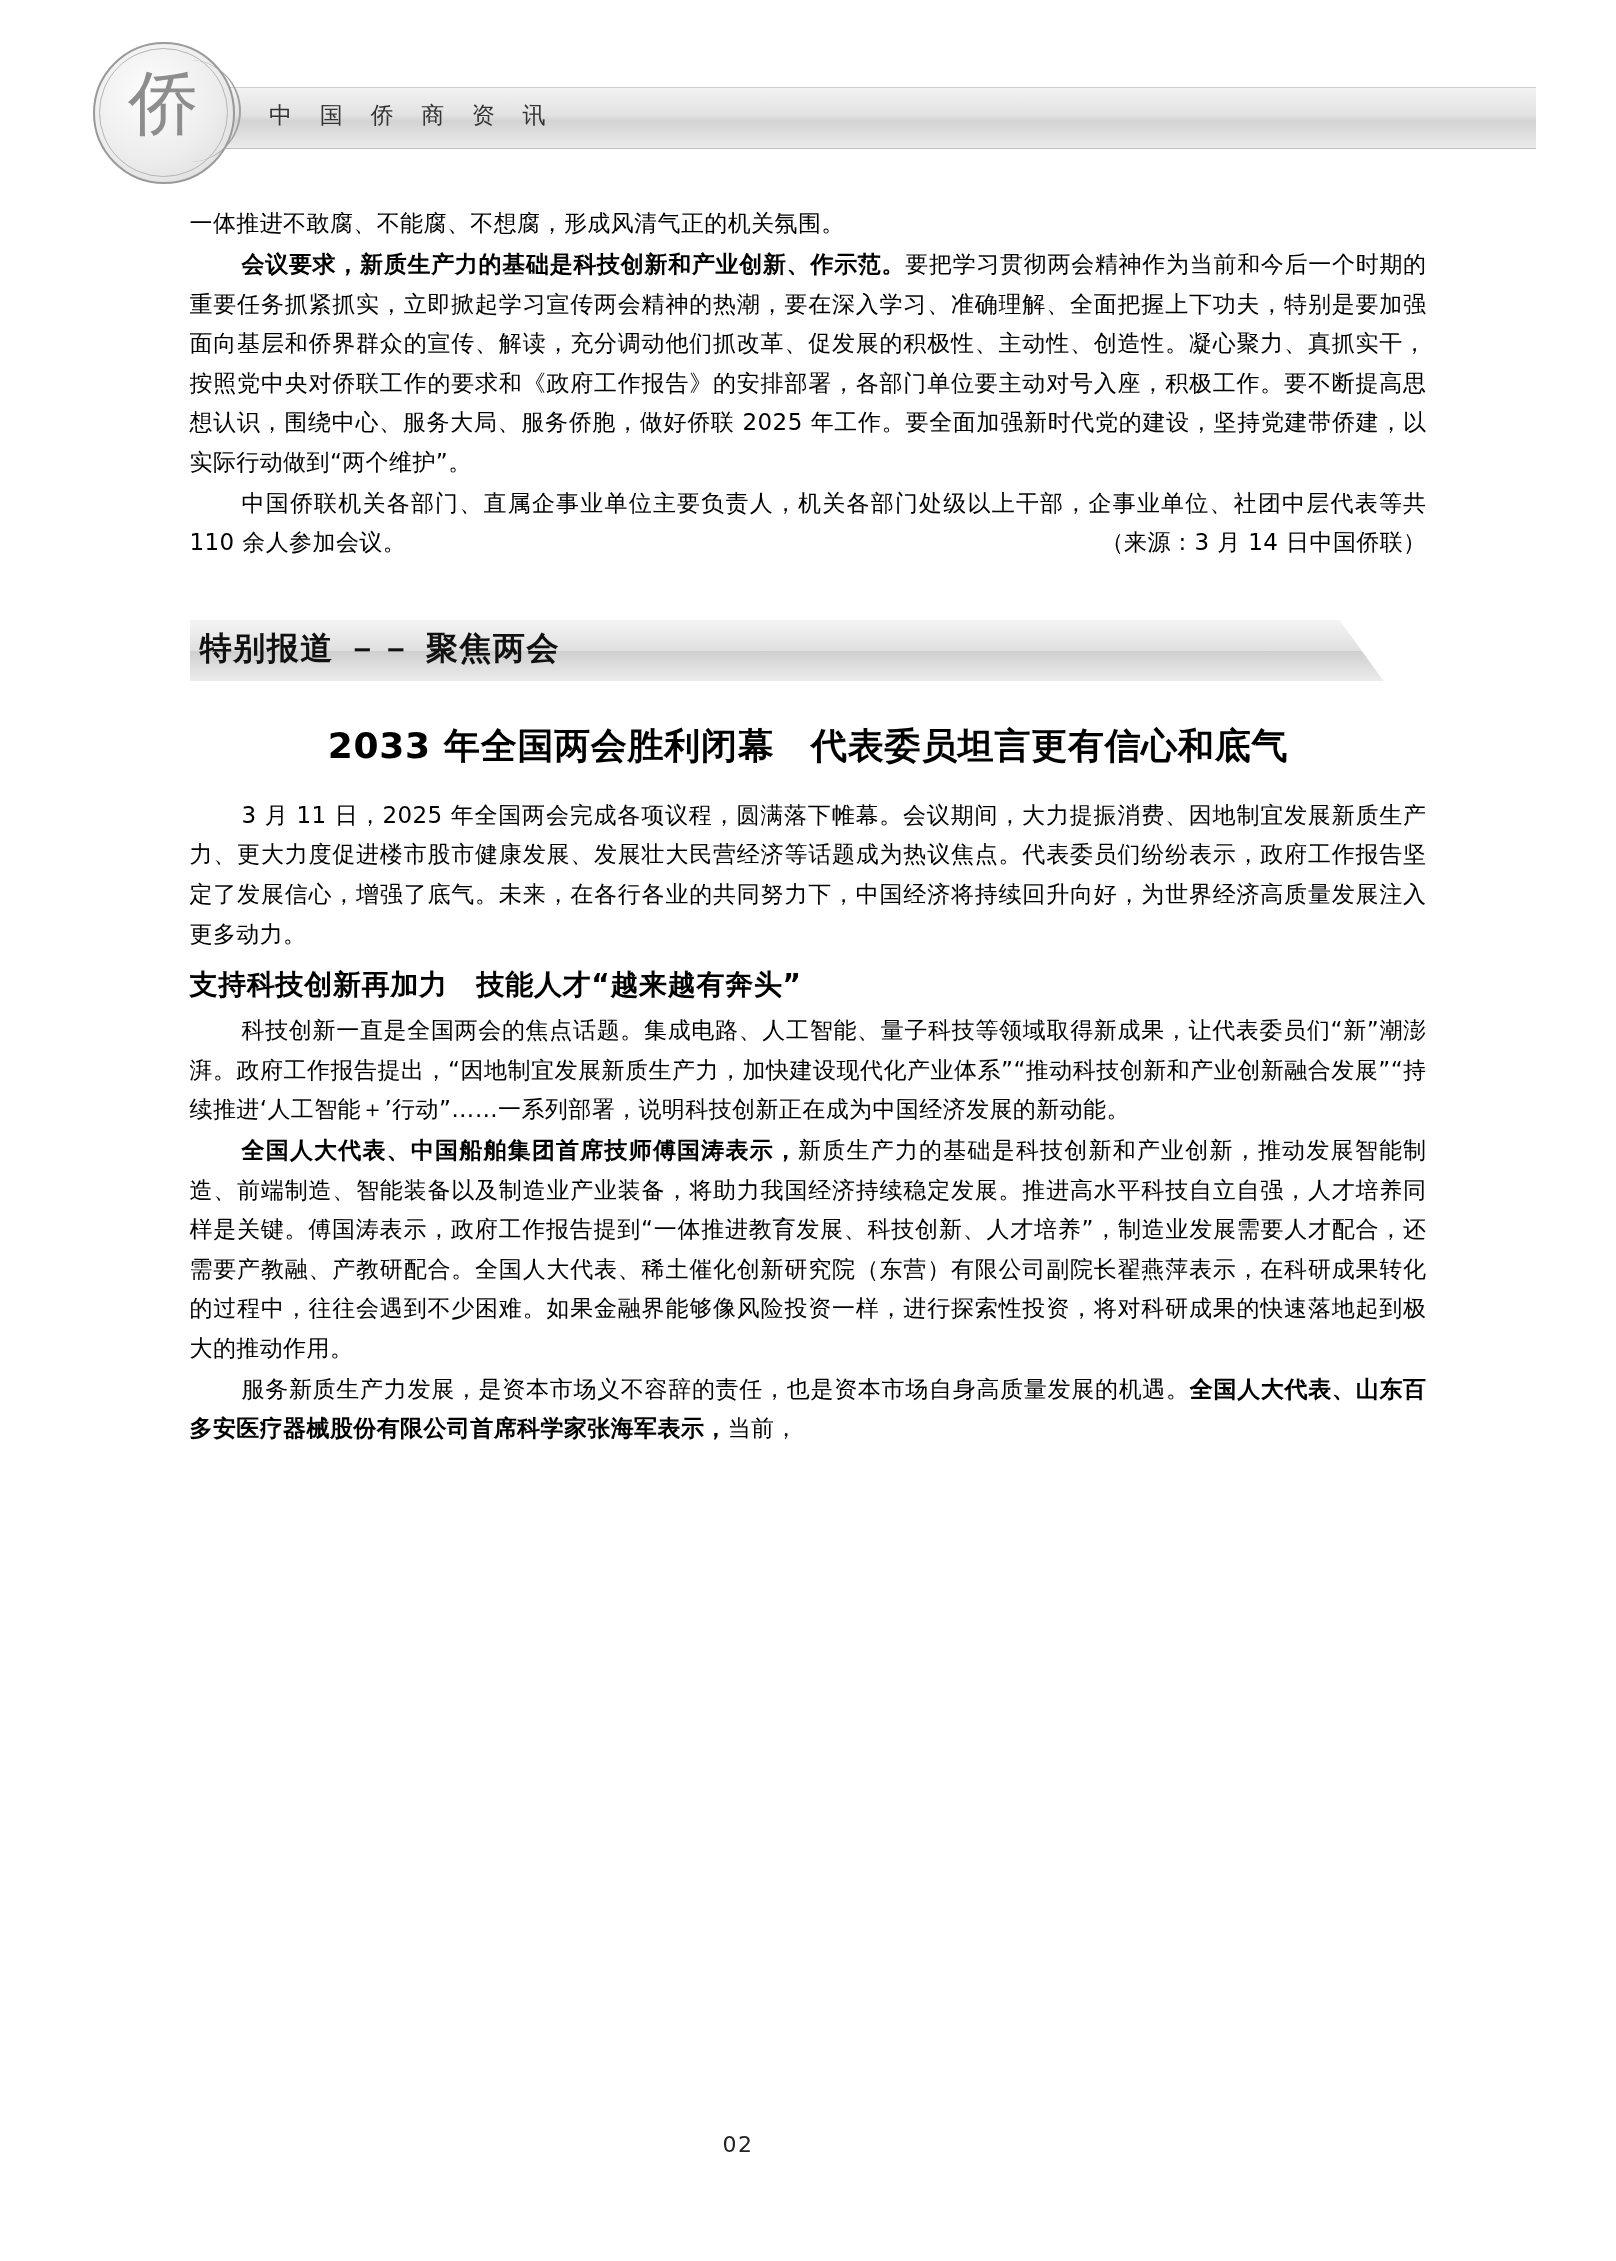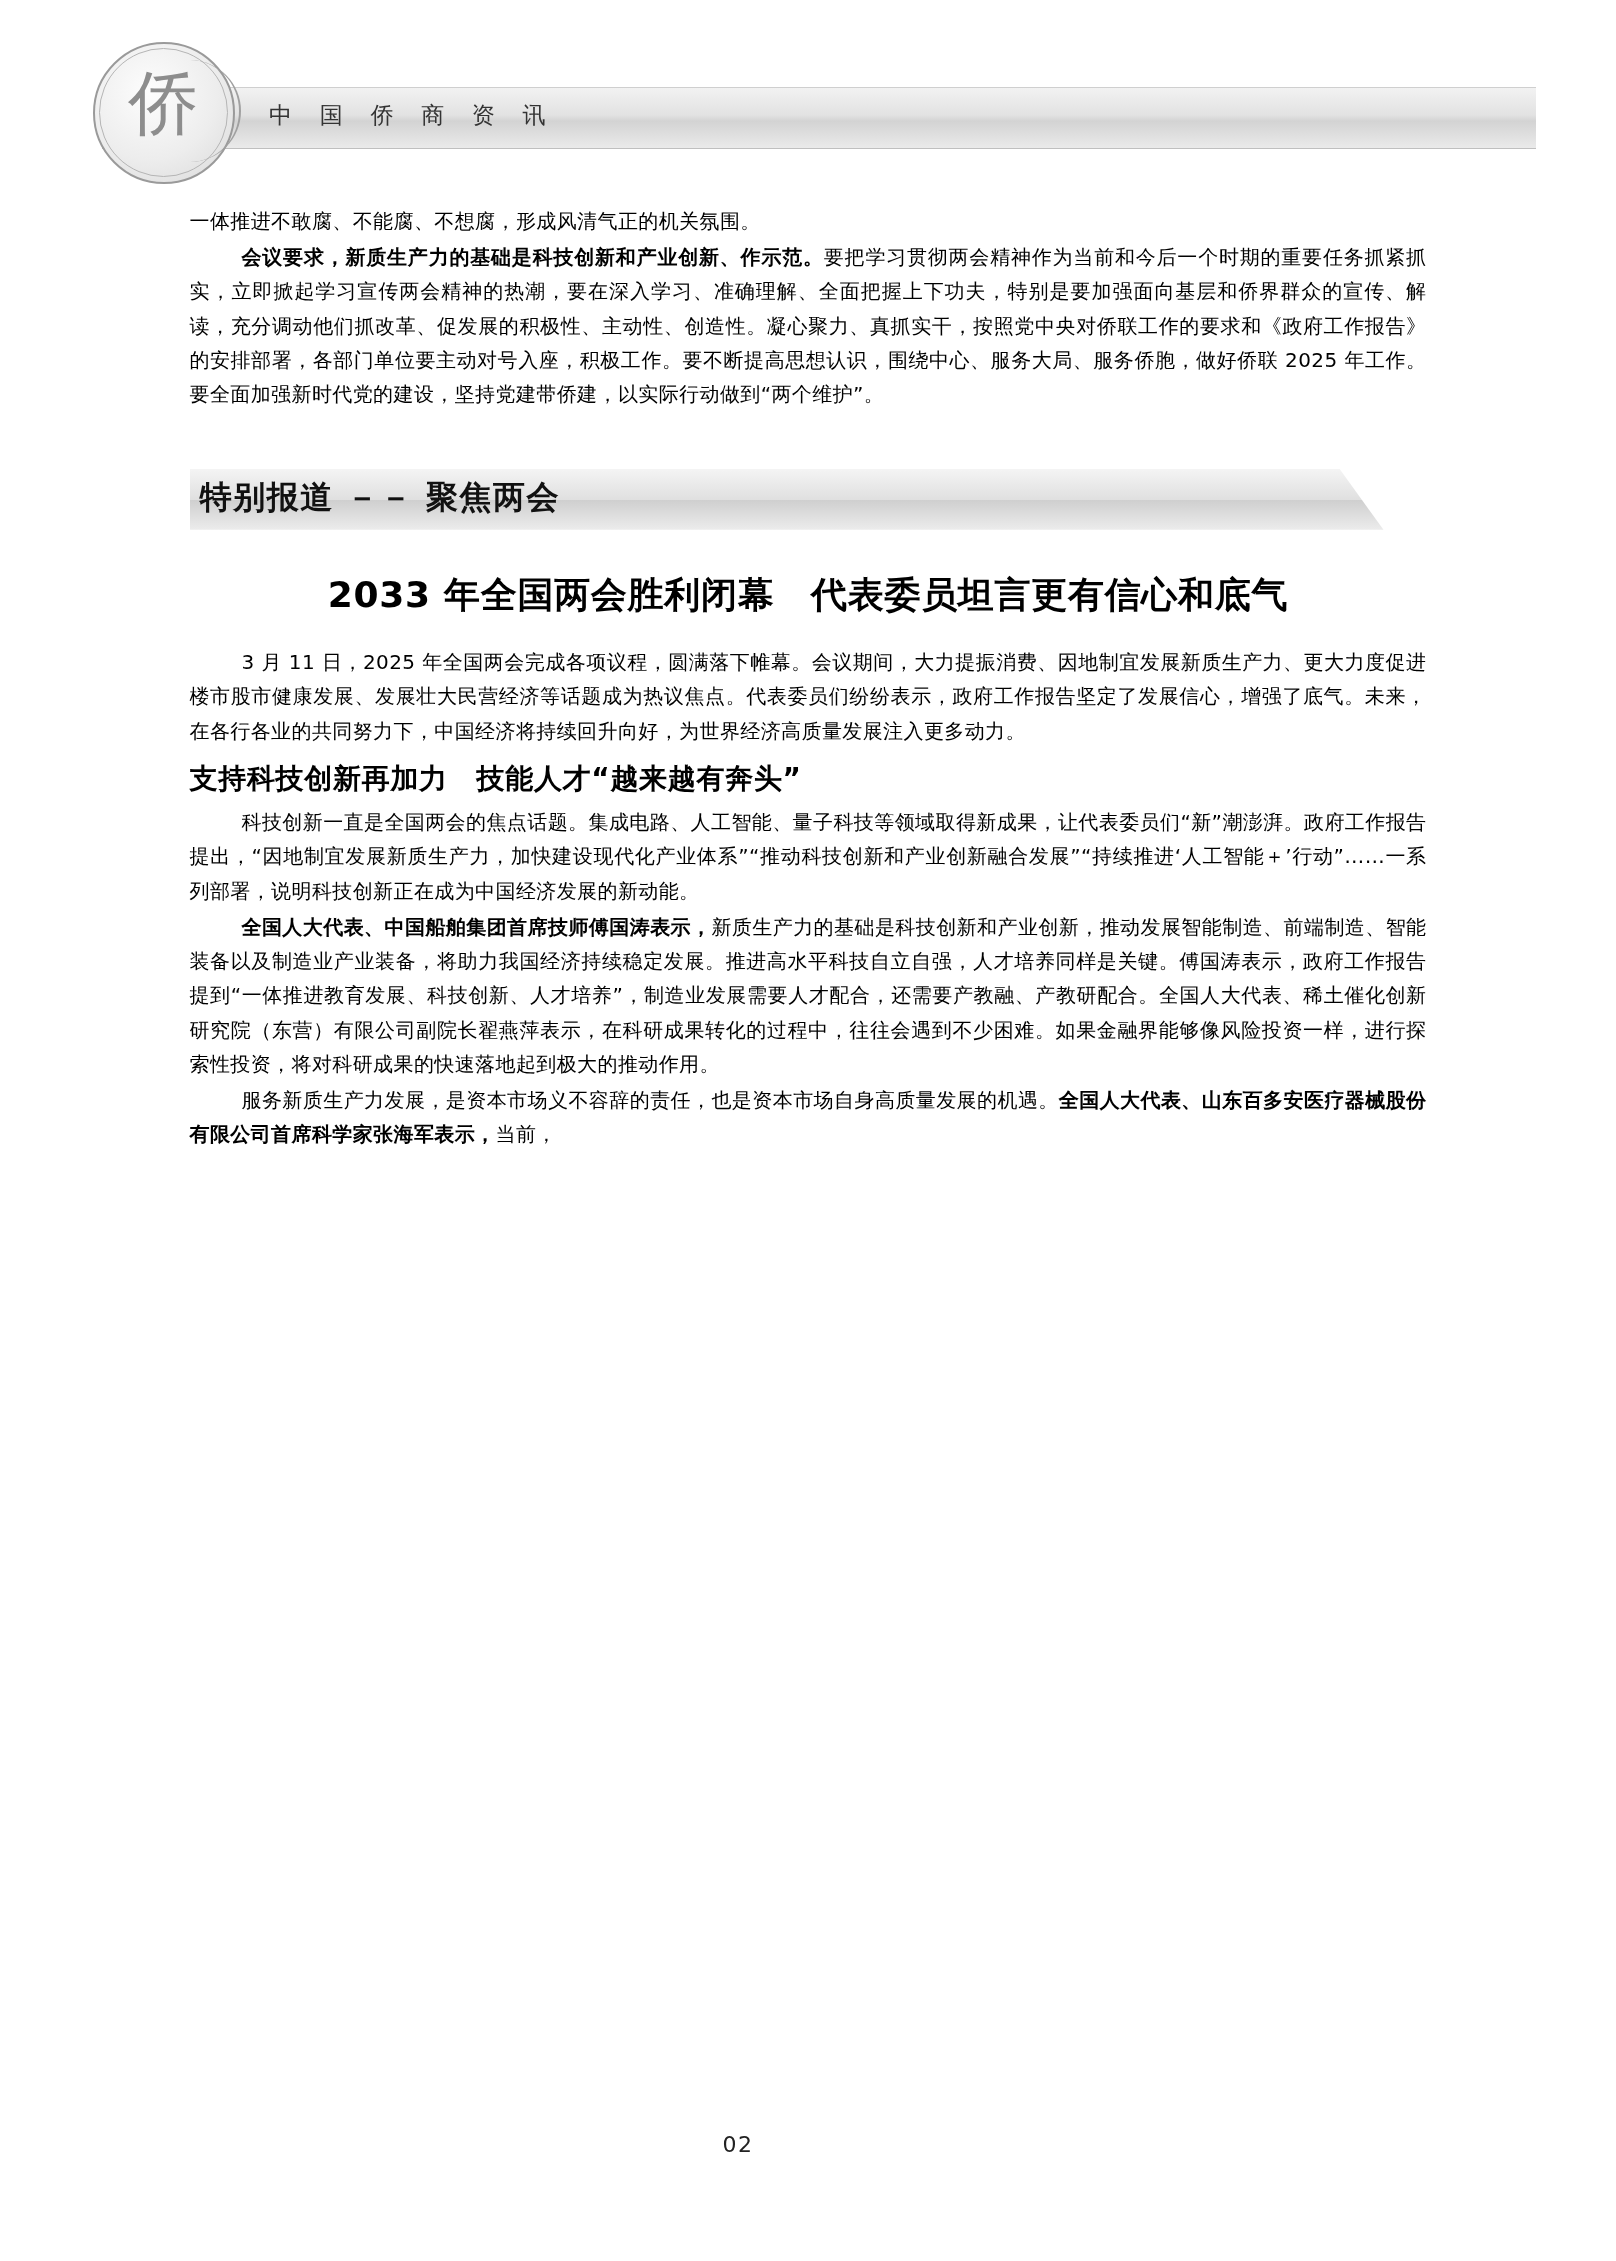--- a/index.html
+++ b/index.html
@@ -94,21 +94,21 @@
     position: absolute;
     left: 0;
     top: 204px;
     width: 1616px;
   }
   .col {
     margin: 0 auto;
     width: 1237px;
   }
   p.body {
-    font-size: 20px;
+    font-size: 23px;
     line-height: 1.72;
     margin: 0 0 1.5px 0;
     text-align: justify;
     text-justify: inter-ideograph;
     letter-spacing: 0.4px;
   }
   p.indent {
     text-indent: 52px;
   }
   .b {
@@ -192,20 +192,21 @@
   </div>
 </div>
 
 <div class="content">
   <div class="col">
 
     <p class="body">一体推进不敢腐、不能腐、不想腐，形成风清气正的机关氛围。</p>
 
     <p class="body indent"><span class="b">会议要求，新质生产力的基础是科技创新和产业创新、作示范。</span><span>要把学习贯彻两会精神作为当前和今后一个时期的重要任务抓紧抓实，立即掀起学习宣传两会精神的热潮，要在深入学习、准确理解、全面把握上下功夫，特别是要加强面向基层和侨界群众的宣传、解读，充分调动他们抓改革、促发展的积极性、主动性、创造性。凝心聚力、真抓实干，按照党中央对侨联工作的要求和《政府工作报告》的安排部署，各部门单位要主动对号入座，积极工作。要不断提高思想认识，围绕中心、服务大局、服务侨胞，做好侨联 2025 年工作。要全面加强新时代党的建设，坚持党建带侨建，以实际行动做到“两个维护”。</span></p>
 
+    <p class="body indent source-line"><span>中国侨联机关各部门、直属企事业单位主要负责人，机关各部门处级以上干部，企事业单位、社团中层代表等共 110 余人参加会议。</span><span class="source-right">（来源 : 3 月 14 日中国侨联）</span></p>
 
     <div class="section-banner">
       <div class="banner-bg"></div>
       <div class="banner-text">特别报道 －－ 聚焦两会</div>
     </div>
 
     <h1 class="article-title">2033 年全国两会胜利闭幕　代表委员坦言更有信心和底气</h1>
 
     <p class="body indent">3 月 11 日，2025 年全国两会完成各项议程，圆满落下帷幕。会议期间，大力提振消费、因地制宜发展新质生产力、更大力度促进楼市股市健康发展、发展壮大民营经济等话题成为热议焦点。代表委员们纷纷表示，政府工作报告坚定了发展信心，增强了底气。未来，在各行各业的共同努力下，中国经济将持续回升向好，为世界经济高质量发展注入更多动力。</p>
 

